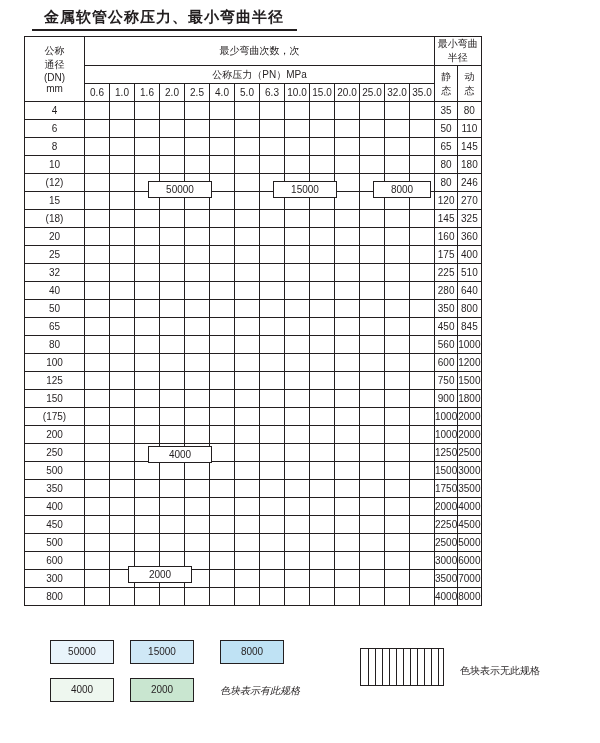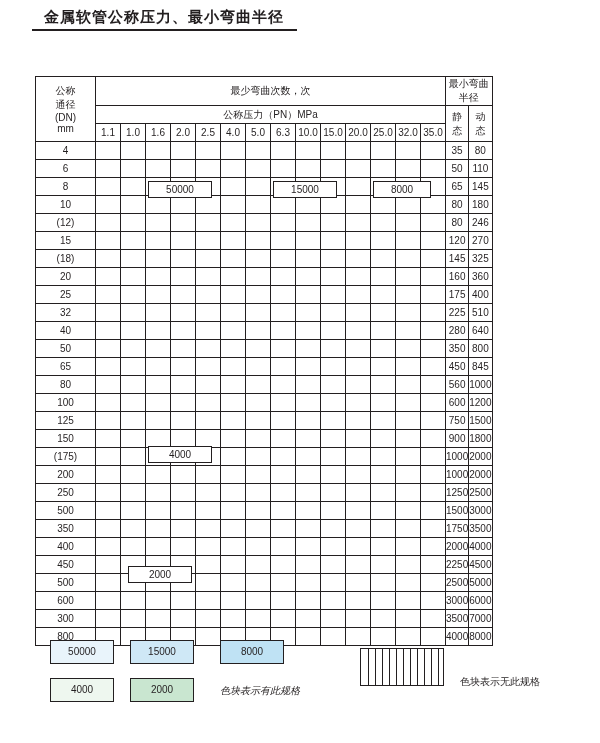--- a/index.html
+++ b/index.html
@@ -16,24 +16,23 @@
     font-size:15px;font-weight:bold;letter-spacing:1px;
     font-family:"DejaVu Serif","Liberation Serif",serif;
     margin-left:12px;
   }
   .title-rule{
     position:absolute;left:32px;top:29px;width:265px;height:2px;background:#231f20;
   }
 
   
   table.grid{
-    position:absolute;left:35px;top:36px;
+    position:absolute;left:24px;top:36px;
     border-collapse:collapse;
     table-layout:fixed;
-    margin-top:40px;
   }
   table.grid td,table.grid th{
     border:1px solid #231f20;
     padding:0;margin:0;
     font-size:10px;
     text-align:center;
     vertical-align:middle;
     font-weight:normal;
     background:#ffffff;
     height:18px;
@@ -105,21 +104,21 @@
         </th>
         <th class="hdr" colspan="14">最少弯曲次数，次</th>
         <th class="hdr" colspan="2">最小弯曲半径</th>
       </tr>
       <tr>
         <th class="hdr" colspan="14">公称压力（PN）MPa</th>
         <th class="hdr rcell" rowspan="2">静 态</th>
         <th class="hdr rcell" rowspan="2">动 态</th>
       </tr>
       <tr id="pn-row">
-          <th class="hdr pncell">1.1</th>
+          <th class="hdr pncell">0.6</th>
           <th class="hdr pncell">1.0</th>
           <th class="hdr pncell">1.6</th>
           <th class="hdr pncell">2.0</th>
           <th class="hdr pncell">2.5</th>
           <th class="hdr pncell">4.0</th>
           <th class="hdr pncell">5.0</th>
           <th class="hdr pncell">6.3</th>
           <th class="hdr pncell">10.0</th>
           <th class="hdr pncell">15.0</th>
           <th class="hdr pncell">20.0</th>
@@ -684,16 +683,16 @@
         <i style="left: 21px;"></i>
         <i style="left: 28px;"></i>
         <i style="left: 35px;"></i>
         <i style="left: 42px;"></i>
         <i style="left: 49px;"></i>
         <i style="left: 56px;"></i>
         <i style="left: 63px;"></i>
         <i style="left: 70px;"></i>
         <i style="left: 77px;"></i>
       </div>
-    <div class="lgtext" style="left:428px;top:28px;margin-top:11px;">色块表示无此规格</div>
+    <div class="lgtext" style="left:428px;top:28px;">色块表示无此规格</div>
   </div>
 
 </div>
 
 </body></html>

